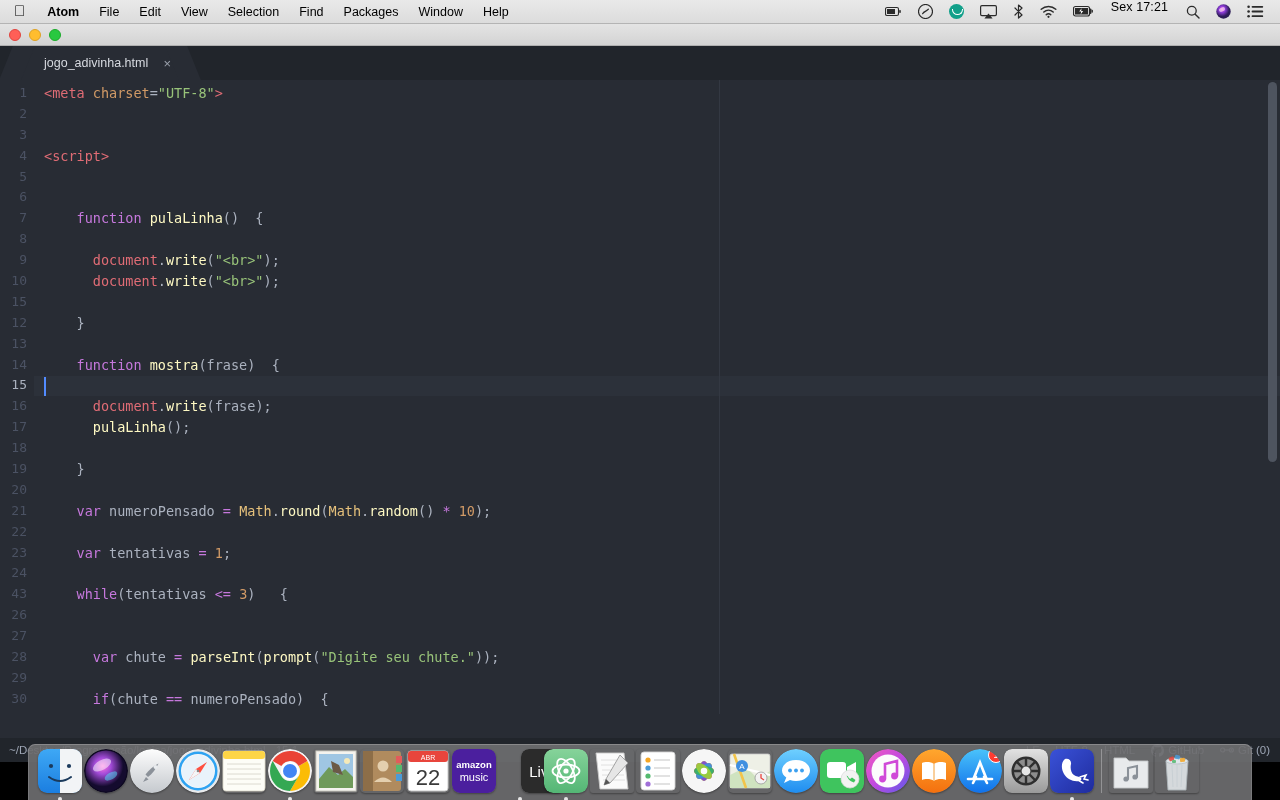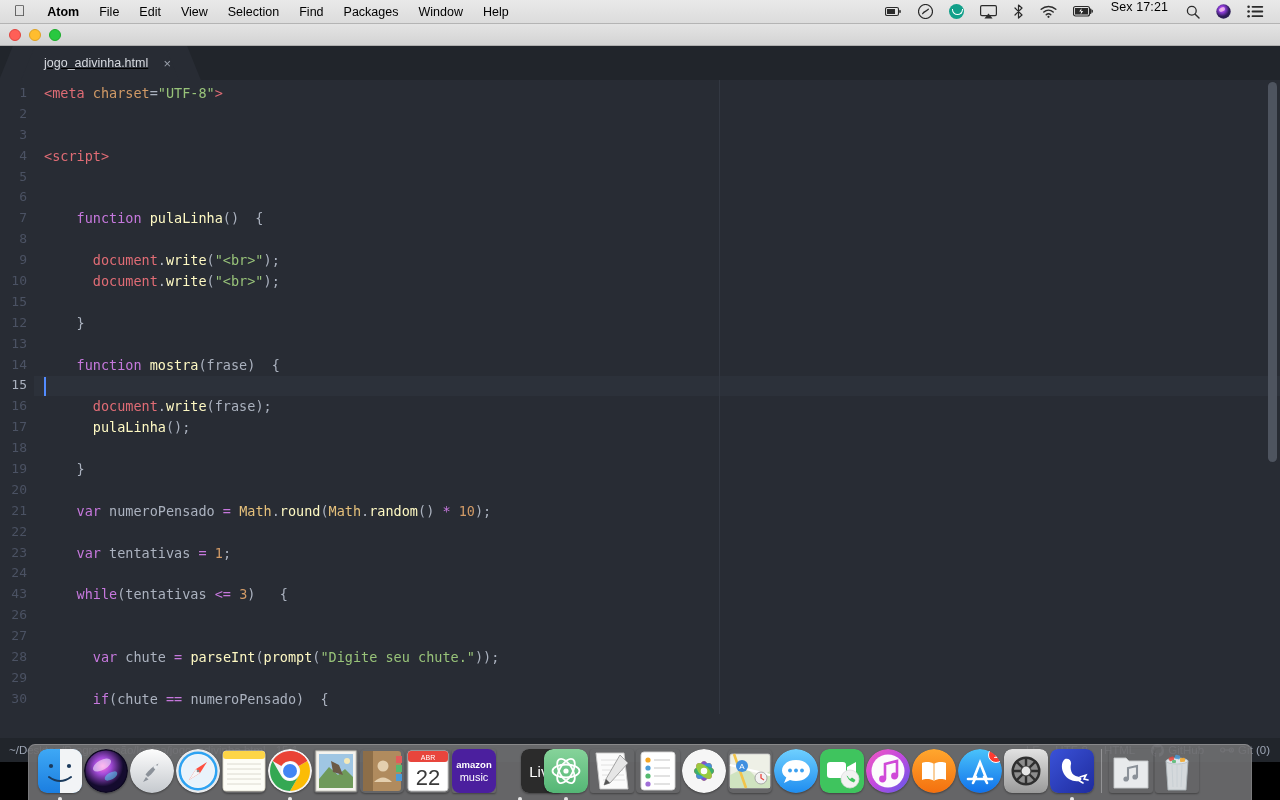--- a/index.html
+++ b/index.html
@@ -65,21 +65,20 @@
     width:12px;height:12px;border-radius:50%;
     background:conic-gradient(#e94335 0 25%, #fabb05 0 50%, #34a853 0 75%, #4285f4 0 100%);
     position:relative; display:inline-block;
   }
   .chrome-dot:after{content:"";position:absolute;inset:3.5px;background:#f1f1f1;border-radius:50%;}
 
   
   #tabbar{
     height:34px; background:#21252b; display:flex; align-items:flex-end;
     position:relative;
-    text-decoration:underline;
   }
   .tab{
     position:relative; height:34px; display:flex; align-items:center;
     background:#282c34; color:#d7dae0; font-size:12.5px;
     padding: 0 34px 0 26px; margin-left:18px;
     white-space:nowrap;
   }
   .tab:before, .tab:after{
     content:""; position:absolute; top:0; width:22px; height:34px;
     background:#282c34;
@@ -494,21 +493,21 @@
         <div class="dock-ico" style="border-radius: 5px;">
           <svg width="44" height="44" viewBox="0 0 44 44" style="display:block">
             <rect x="2" y="2" width="40" height="40" rx="3" fill="#ffffff" stroke="#c9c9c9" stroke-width="1"></rect>
             <rect x="2" y="2" width="40" height="11" rx="3" fill="#e8453c"></rect>
             <text x="22" y="11" font-family="Liberation Sans, sans-serif" font-size="7" fill="#fff" text-anchor="middle">ABR</text>
             <text x="22" y="36" font-family="Liberation Sans, sans-serif" font-size="22" fill="#3a3a3a" text-anchor="middle">22</text>
           </svg>
         </div>
       </div>
       <div class="dock-item" title="amazon music">
-        <div class="dock-ico" style="border-radius: 2px;">
+        <div class="dock-ico" style="border-radius: 8px;">
           <svg width="44" height="44" viewBox="0 0 44 44" style="display:block">
             <rect width="44" height="44" rx="8" fill="#4b1f9e"></rect>
             <text x="22" y="19" font-family="Liberation Sans, sans-serif" font-size="9.5" font-weight="bold" fill="#fff" text-anchor="middle">amazon</text>
             <text x="22" y="32" font-family="Liberation Sans, sans-serif" font-size="11" fill="#fff" text-anchor="middle">music</text>
           </svg>
         </div>
       </div>
       <div class="dock-item" title="Live">
         <div class="dock-ico" style="border-radius: 8px; margin-left: 46px;">
           <svg width="44" height="44" viewBox="0 0 44 44" style="display:block">

